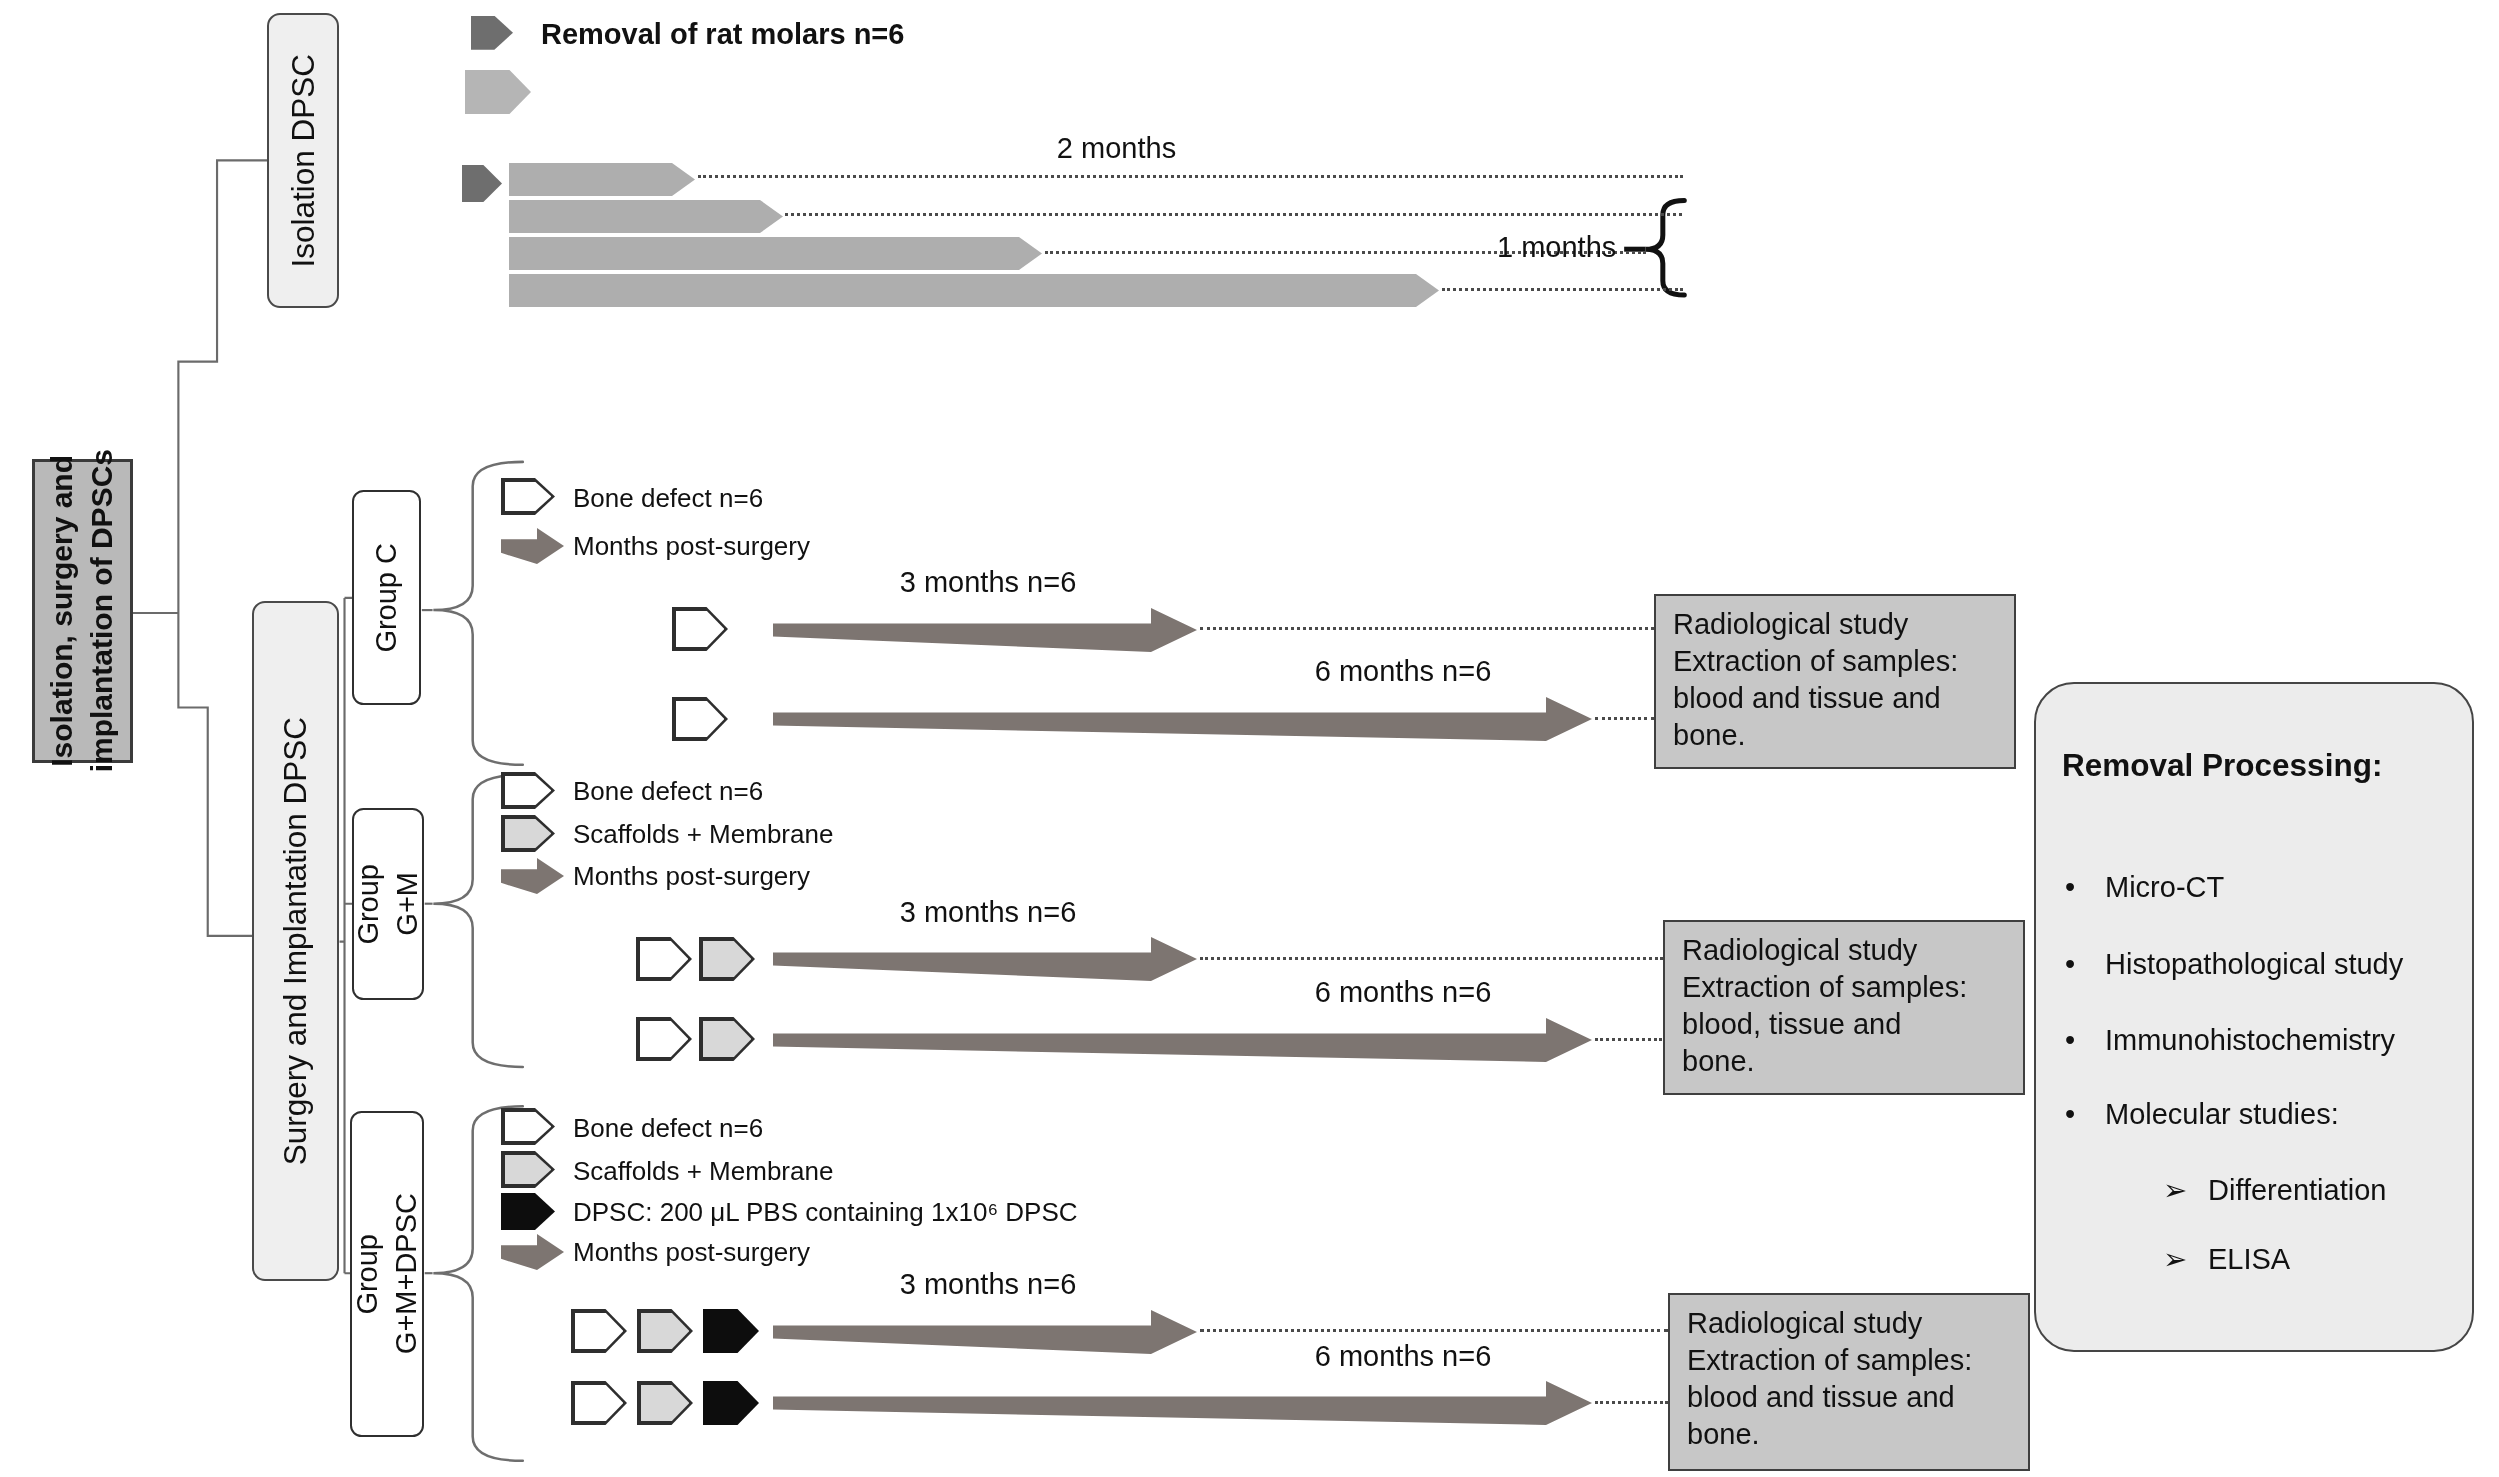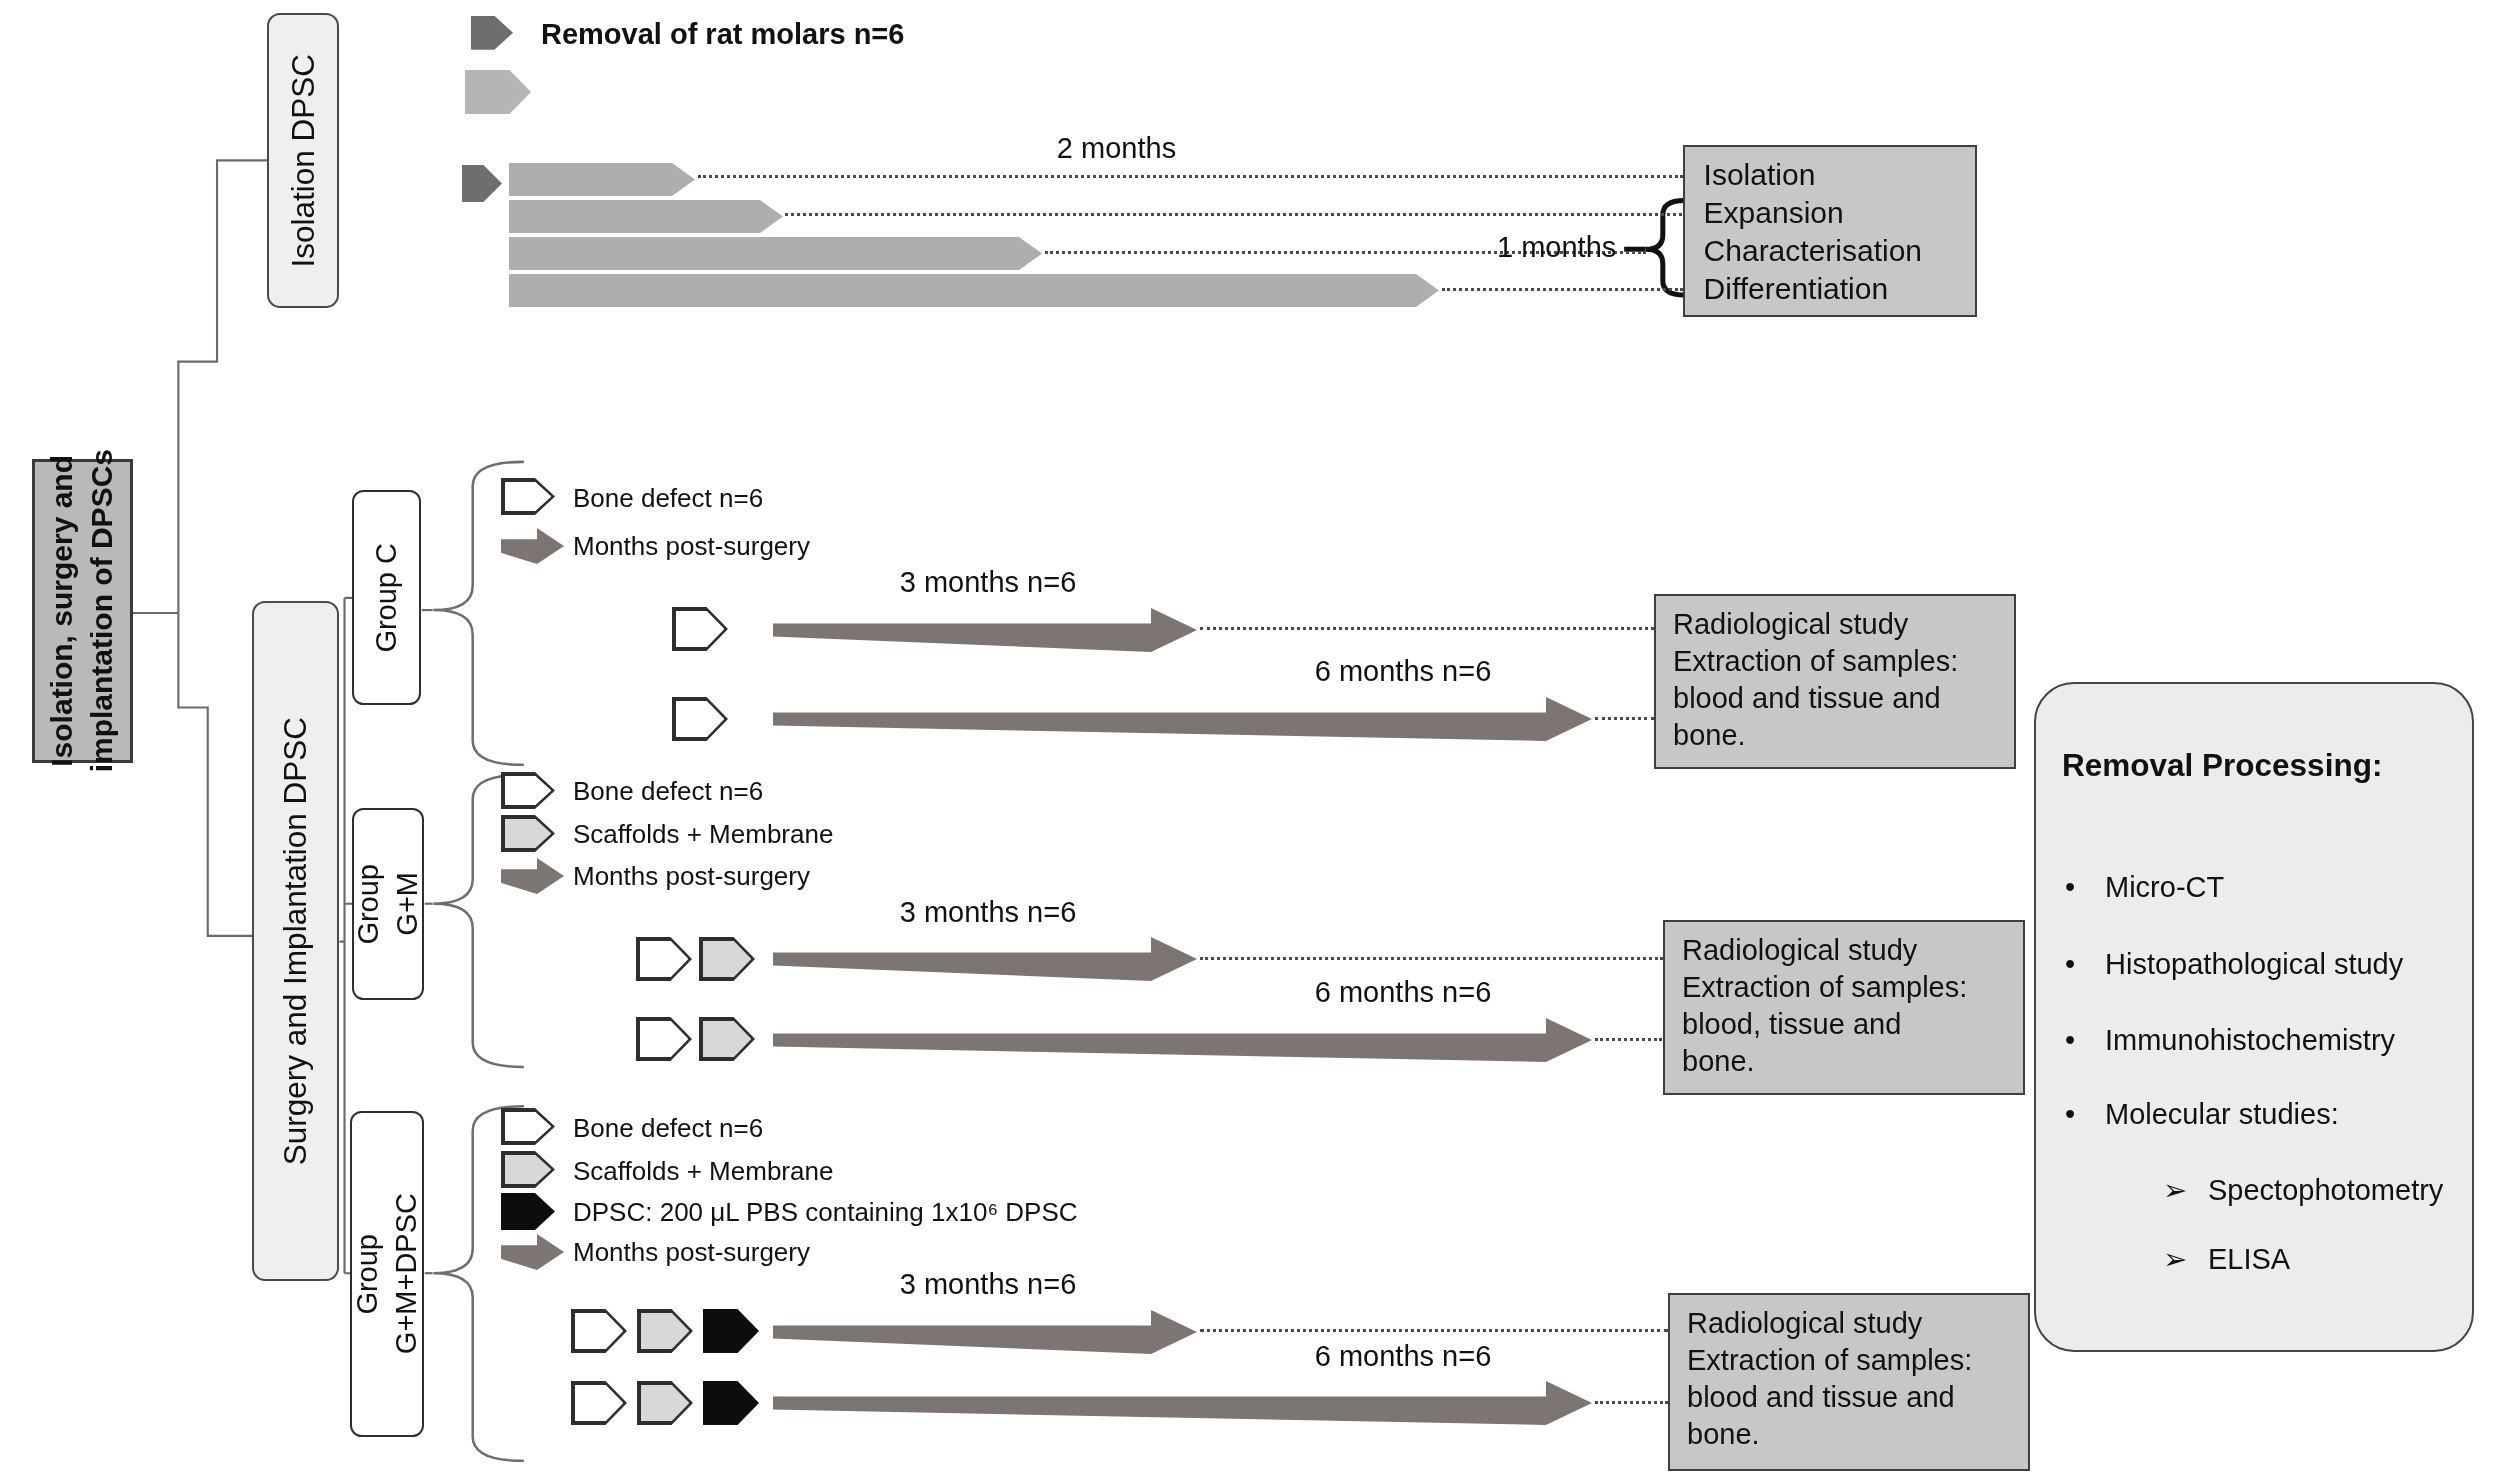--- a/index.html
+++ b/index.html
@@ -57,26 +57,20 @@
   <div class="abs pent" style="left:509px;top:200px;width:274px;height:33px;--pt:23px;background:#aeaeae;"></div>
   <div class="abs pent" style="left:509px;top:237px;width:533px;height:33px;--pt:23px;background:#aeaeae;"></div>
   <div class="abs pent" style="left:509px;top:274px;width:930px;height:33px;--pt:23px;background:#aeaeae;"></div>
   <div class="abs dots" style="left:698px;top:175px;width:985px;"></div>
   <div class="abs dots" style="left:785px;top:213px;width:897px;"></div>
   <div class="abs dots" style="left:1045px;top:251px;width:601px;"></div>
   <div class="abs dots" style="left:1442px;top:288px;width:241px;"></div>
   <div class="abs t40 ctr" style="left:1002px;top:130px;width:229px;">2 months</div>
   <div class="abs t40" style="left:1497px;top:229px;">1 months</div>
 
-  <div class="abs graybox" style="left:1683px;top:145px;width:294px;height:172px;padding:8.6px 0 0 18.6px;">
-    <div class="t42">Isolation</div>
-    <div class="t42">Expansion</div>
-    <div class="t42">Characterisation</div>
-    <div class="t42">Differentiation</div>
-  </div>
 
   <div class="abs vbox" style="left:31.5px;top:459px;width:101px;height:304px;background:#b9b9b9;border:3.6px solid #3b3b3b;border-radius:0;gap:2.9px;">
     <span class="vtext t42" style="font-weight:bold;">Isolation, surgery and</span>
     <span class="vtext t42" style="font-weight:bold;">implantation of DPSCs</span>
   </div>
   <div class="abs vbox" style="left:267px;top:13px;width:72px;height:295px;">
     <span class="vtext t44">Isolation DPSC</span>
   </div>
   <div class="abs vbox" style="left:252px;top:601px;width:87px;height:680px;">
     <span class="vtext t44">Surgery and Implantation DPSC</span>
@@ -211,20 +205,20 @@
     <div class="abs t40" style="left:29px;top:262px;">•</div>
     <div class="abs t40" style="left:69px;top:262px;">Histopathological study</div>
 
     <div class="abs t40" style="left:29px;top:338px;">•</div>
     <div class="abs t40" style="left:69px;top:338px;">Immunohistochemistry</div>
 
     <div class="abs t40" style="left:29px;top:412px;">•</div>
     <div class="abs t40" style="left:69px;top:412px;">Molecular studies:</div>
 
     <div class="abs t40" style="left:127px;top:488px;">➢</div>
-    <div class="abs t40" style="left:172px;top:488px;">Spectophotometry</div>
+    <div class="abs t40" style="left:172px;top:488px;">Differentiation</div>
 
     <div class="abs t40" style="left:127px;top:557px;">➢</div>
     <div class="abs t40" style="left:172px;top:557px;">ELISA</div>
   </div>
 
 </div>
 
 
 </body></html>

